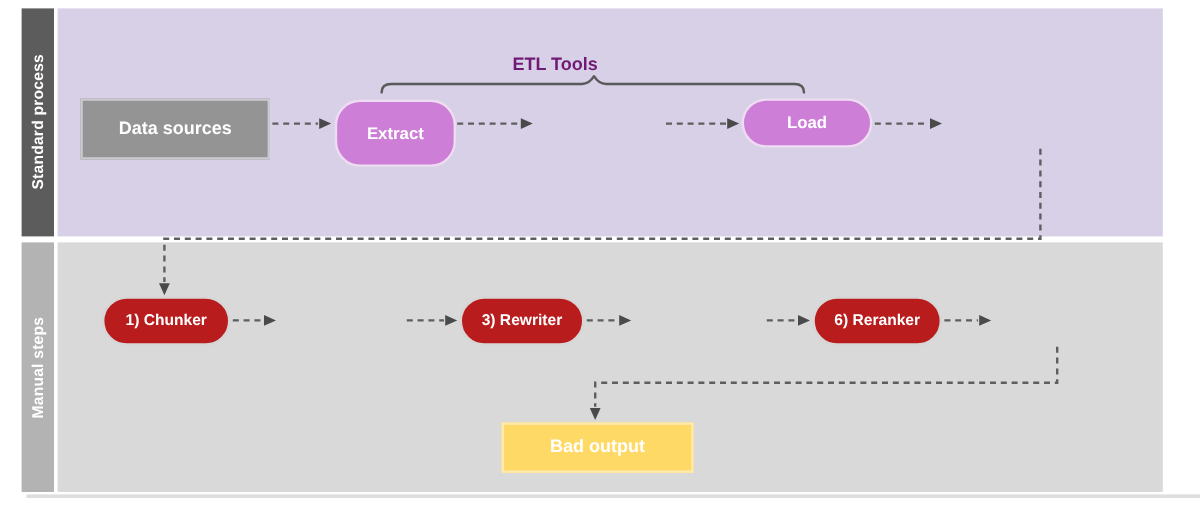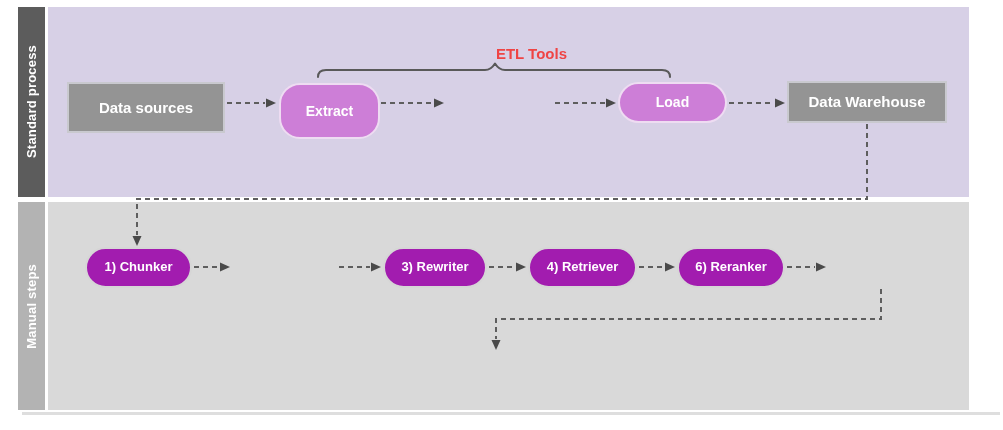--- a/index.html
+++ b/index.html
@@ -31,21 +31,21 @@
   
   .node {
     position: absolute; display: flex; align-items: center; justify-content: center;
     text-align: center; color: #ffffff; font-weight: bold; line-height: 1.15;
   }
   .rect-gray { background: #949494; border: 2px solid #c9c9cf; font-size: 15px; }
   .pill-etl {
     background: #cd7ed7; border: 2px solid #eedcf2; border-radius: 21px; font-size: 14px;
   }
   .pill-manual {
-    background: #a21caf; border: 2px solid #d6d6d6; border-radius: 21px;
+    background: #b91c1c; border: 2px solid #d6d6d6; border-radius: 21px;
     font-size: 13px; padding: 0 7px;
   }
   .rect-yellow { background: #ffd966; border: 2px solid #ffe9ad; font-size: 15px; }
 
   #node-data-sources  { left: 67px;  top: 82px;  width: 158px; height: 51px; }
   #node-extract       { left: 279px; top: 83px;  width: 101px; height: 56px; }
   #node-transform     { left: 446px; top: 82px;  width: 107px; height: 40px; }
   #node-load          { left: 618px; top: 82px;  width: 109px; height: 41px; }
   #node-data-warehouse{ left: 787px; top: 81px;  width: 160px; height: 42px; }
 
@@ -53,21 +53,21 @@
   #node-vector-store  { left: 232px; top: 247px; width: 105px; height: 41px; }
   #node-rewriter      { left: 383px; top: 247px; width: 104px; height: 41px; text-align: right; }
   #node-retriever     { left: 528px; top: 247px; width: 109px; height: 41px; }
   #node-reranker      { left: 677px; top: 247px; width: 108px; height: 41px; }
   #node-consolidator  { left: 828px; top: 247px; width: 107px; height: 41px; }
   #node-bad-output    { left: 418px; top: 352px; width: 160px; height: 42px; }
 
   
   .etl-tools-label {
     position: absolute; left: 427px; top: 45px; width: 140px;
-    text-align: right; color: #ef4444; font-weight: bold; font-size: 15px;
+    text-align: left; color: #701a75; font-weight: bold; font-size: 15px;
   }
 
   
   svg.connectors { position: absolute; left: 0; top: 0; width: 1003px; height: 430px; }
   .dash { stroke: #5e5e5e; stroke-width: 2; fill: none; stroke-dasharray: 5 4; }
   .head { fill: #4a4a4a; stroke: none; }
   .brace { stroke: #595959; stroke-width: 2; fill: none; stroke-linecap: round; stroke-linejoin: round; }
 </style>
 </head>
 <body>
@@ -113,20 +113,19 @@
     <polygon class="head" points="496,350 491.5,340 500.5,340"></polygon>
 
     <path class="brace" d="M318,77 Q318,70 326,70 L485,70 Q491,70 495,63.5 Q499,70 505,70 L662,70 Q670,70 670,77"></path>
   </svg>
 
   <div class="etl-tools-label">ETL Tools</div>
 
   <div class="node rect-gray" id="node-data-sources">Data sources</div>
   <div class="node pill-etl" id="node-extract">Extract</div>
   <div class="node pill-etl" id="node-load">Load</div>
-  <div class="node rect-gray" id="node-data-warehouse">Data Warehouse</div>
 
   <div class="node pill-manual" id="node-chunker">1) Chunker</div>
   <div class="node pill-manual" id="node-rewriter">3) Rewriter</div>
-  <div class="node pill-manual" id="node-retriever">4) Retriever</div>
   <div class="node pill-manual" id="node-reranker">6) Reranker</div>
+  <div class="node rect-yellow" id="node-bad-output">Bad output</div>
 
 </div>
 
 </body></html>

